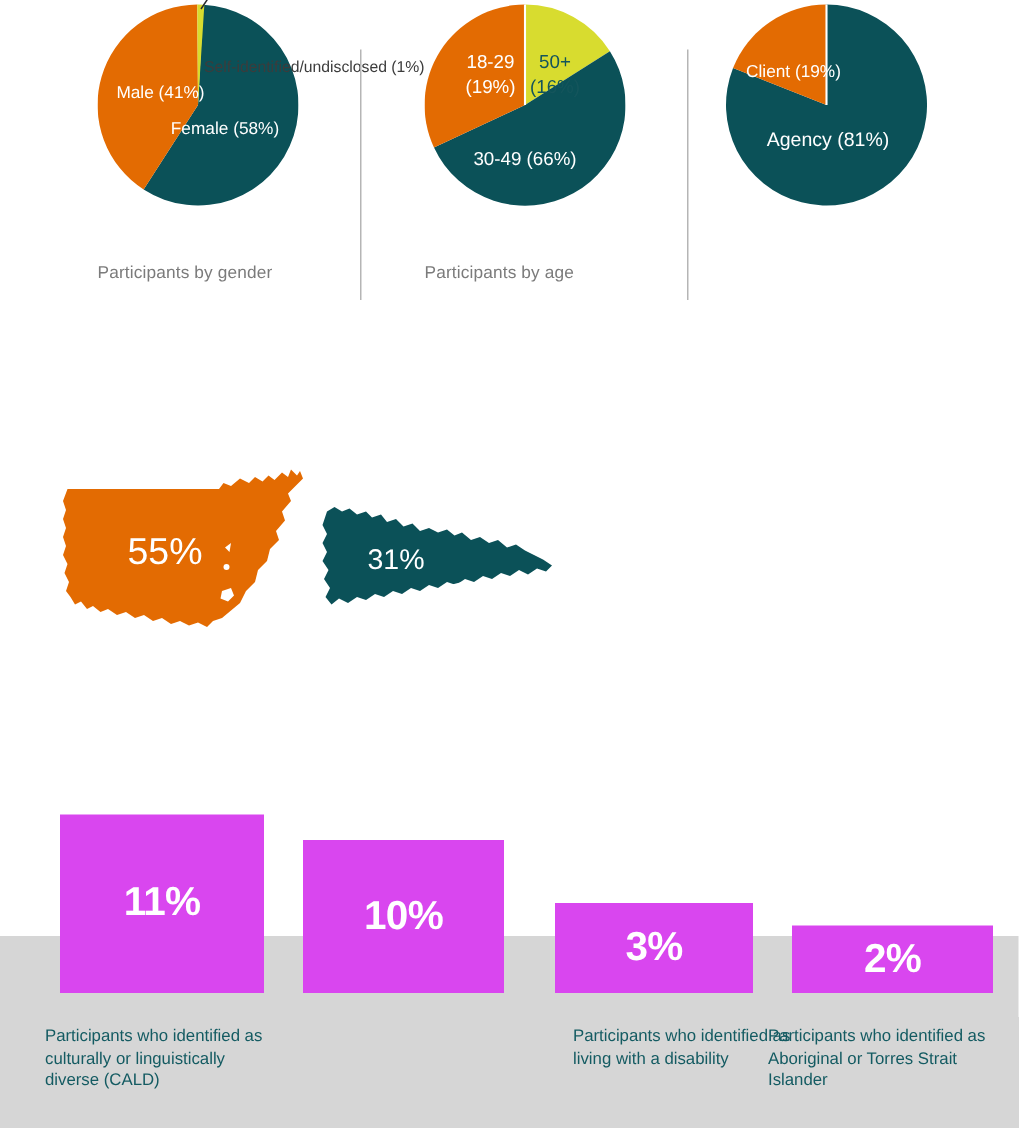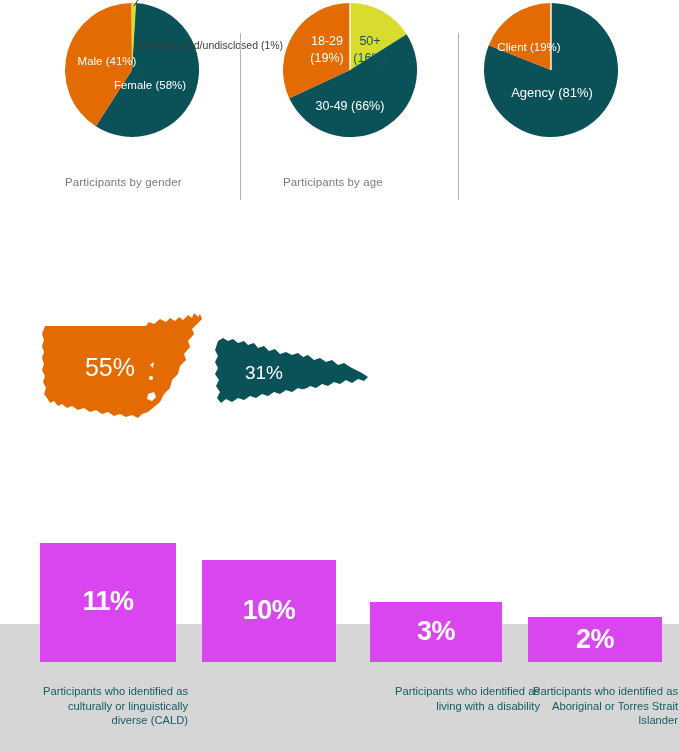--- a/index.html
+++ b/index.html
@@ -32,21 +32,21 @@
   }
 
   
   .greyband{position:absolute;left:0;top:624px;width:679px;height:128px;background:#d6d6d6;}
   .bar{position:absolute;background:#d946ef;}
   .bar-value{
     position:absolute;width:100%;text-align:center;
     color:#ffffff;font-weight:bold;font-size:27px;letter-spacing:-.5px;
   }
   .bar-caption{
-    position:absolute;text-align:right;color:#145b62;
+    position:absolute;text-align:left;color:#145b62;
     font-size:11.2px;line-height:14.6px;
   }
 </style>
 </head>
 <body>
 
 <div class="stage">
 
   <div class="pies">
 

